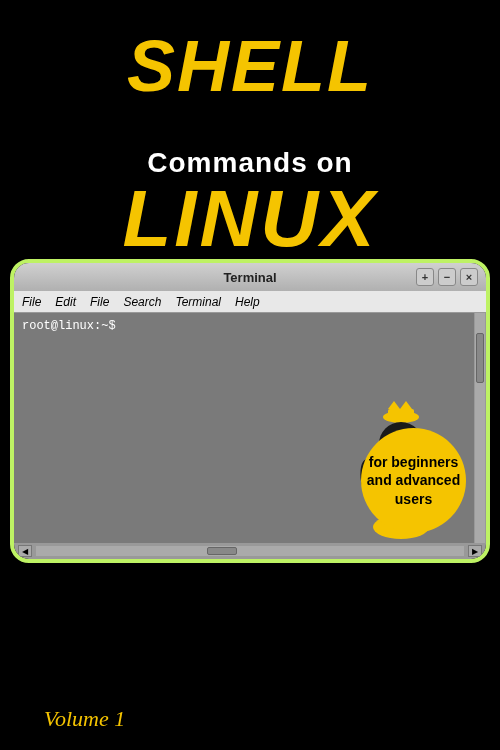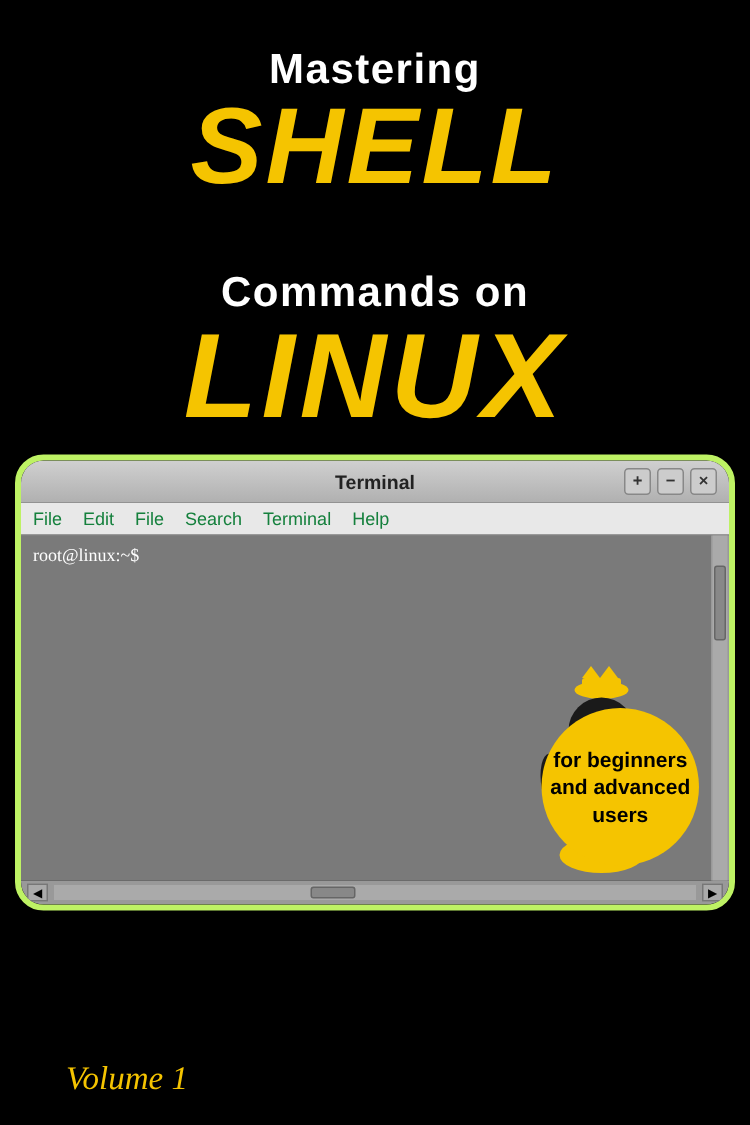--- a/index.html
+++ b/index.html
@@ -52,21 +52,20 @@
     }
 
     .title-linux {
       color: #f5c400;
       font-size: 80px;
       font-weight: 900;
       text-align: center;
       line-height: 1;
       letter-spacing: 3px;
       font-style: italic;
-      margin-bottom: 12px;
     }
 
     
     .terminal-window {
       width: 480px;
       border-radius: 19px;
       overflow: hidden;
       border: 4px solid #bef264;
       position: relative;
     }
@@ -117,34 +116,35 @@
       height: 22px;
       display: flex;
       align-items: center;
       padding: 0 8px;
       gap: 14px;
       border-bottom: 1px solid #999;
     }
 
     .terminal-menu-item {
       font-size: 12px;
-      color: #15803d;
+      color: #000000;
       cursor: pointer;
+      font-style: italic;
     }
 
     .terminal-body {
       background: #7a7a7a;
       height: 230px;
       position: relative;
       display: flex;
       flex-direction: column;
     }
 
     .terminal-prompt {
-      font-family: Liberation Serif, serif;
+      font-family: Liberation Mono, monospace;
       font-size: 12px;
       color: #fff;
       padding: 6px 8px 0;
     }
 
     .terminal-scrollbar-right {
       position: absolute;
       right: 0;
       top: 0;
       width: 12px;
@@ -253,21 +253,20 @@
     .penguin-svg {
       width: 110px;
       height: 140px;
     }
   </style>
 </head>
 <body>
 
 <div class="page">
 
-  <div class="title-mastering">Mastering</div>
   <div class="title-shell">SHELL</div>
   <div class="title-commands">Commands on</div>
   <div class="title-linux">LINUX</div>
 
   <div class="terminal-window">
 
     <div class="terminal-titlebar">
       <span class="terminal-title-text">Terminal</span>
       <div class="terminal-buttons">
         <div class="terminal-btn terminal-btn-plus">+</div>

